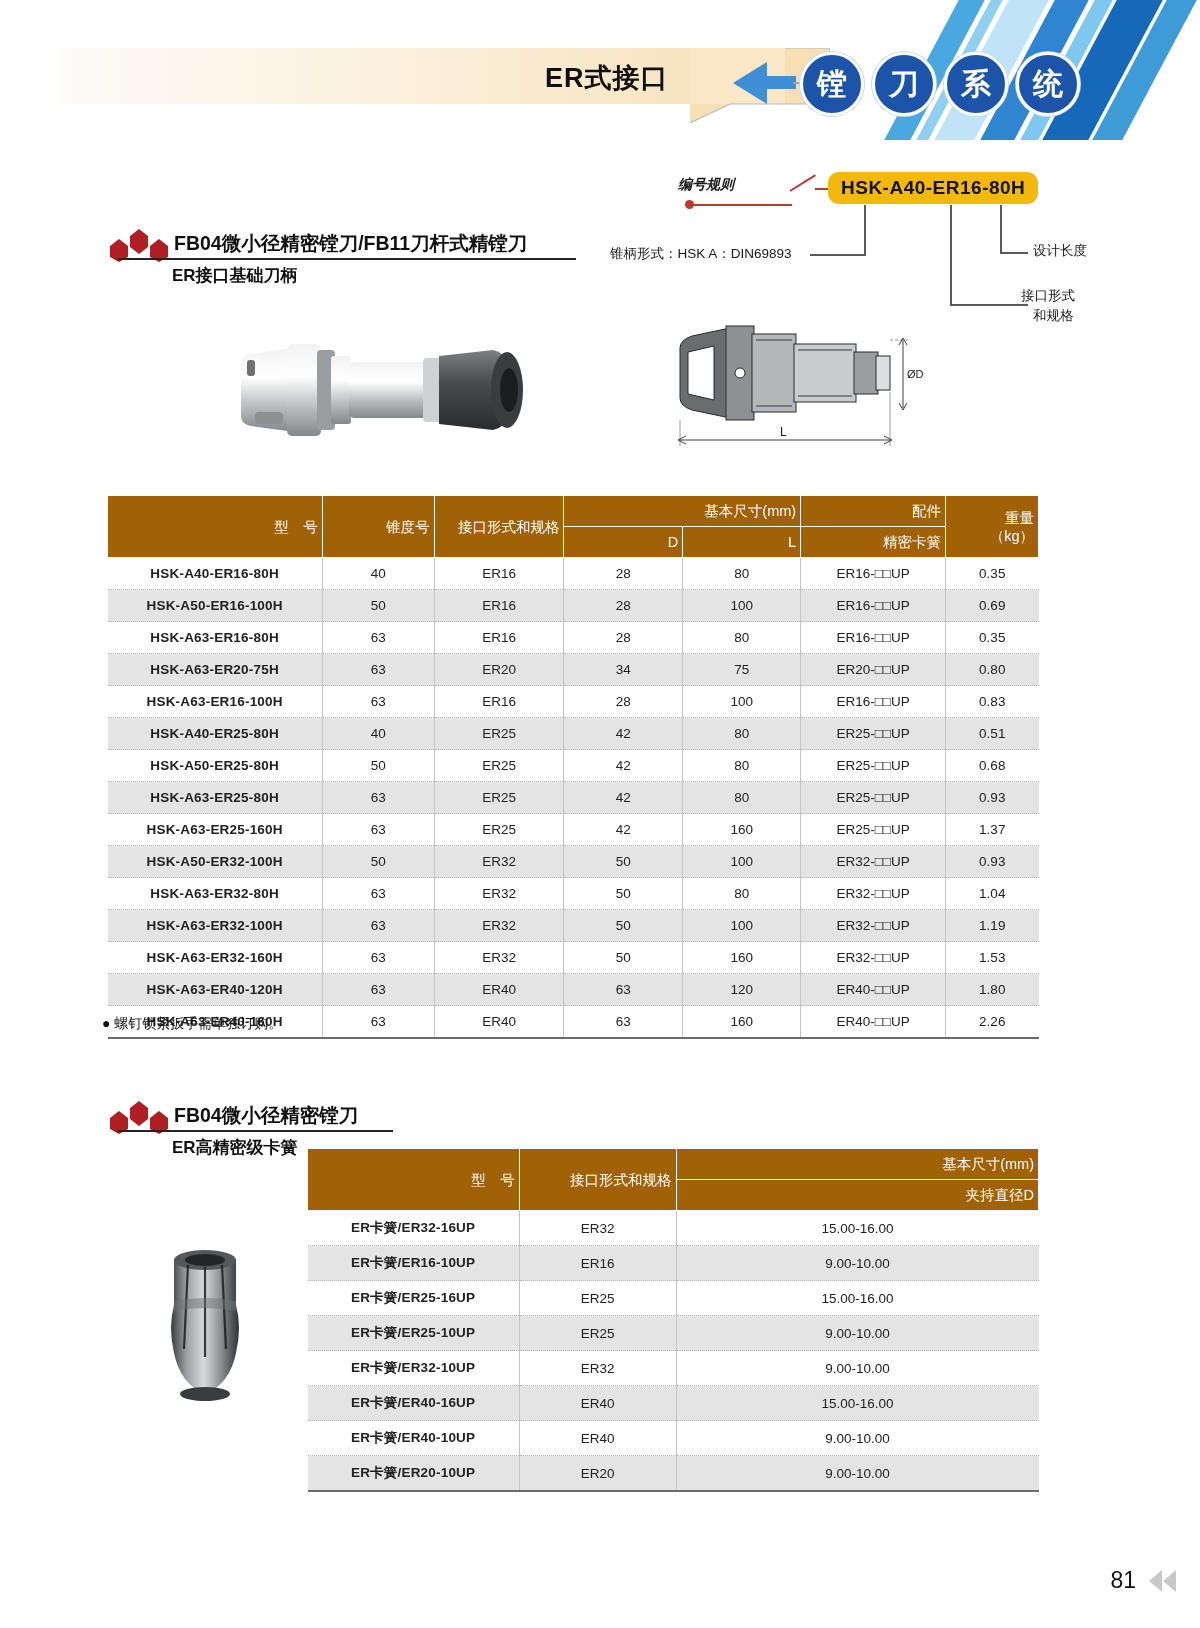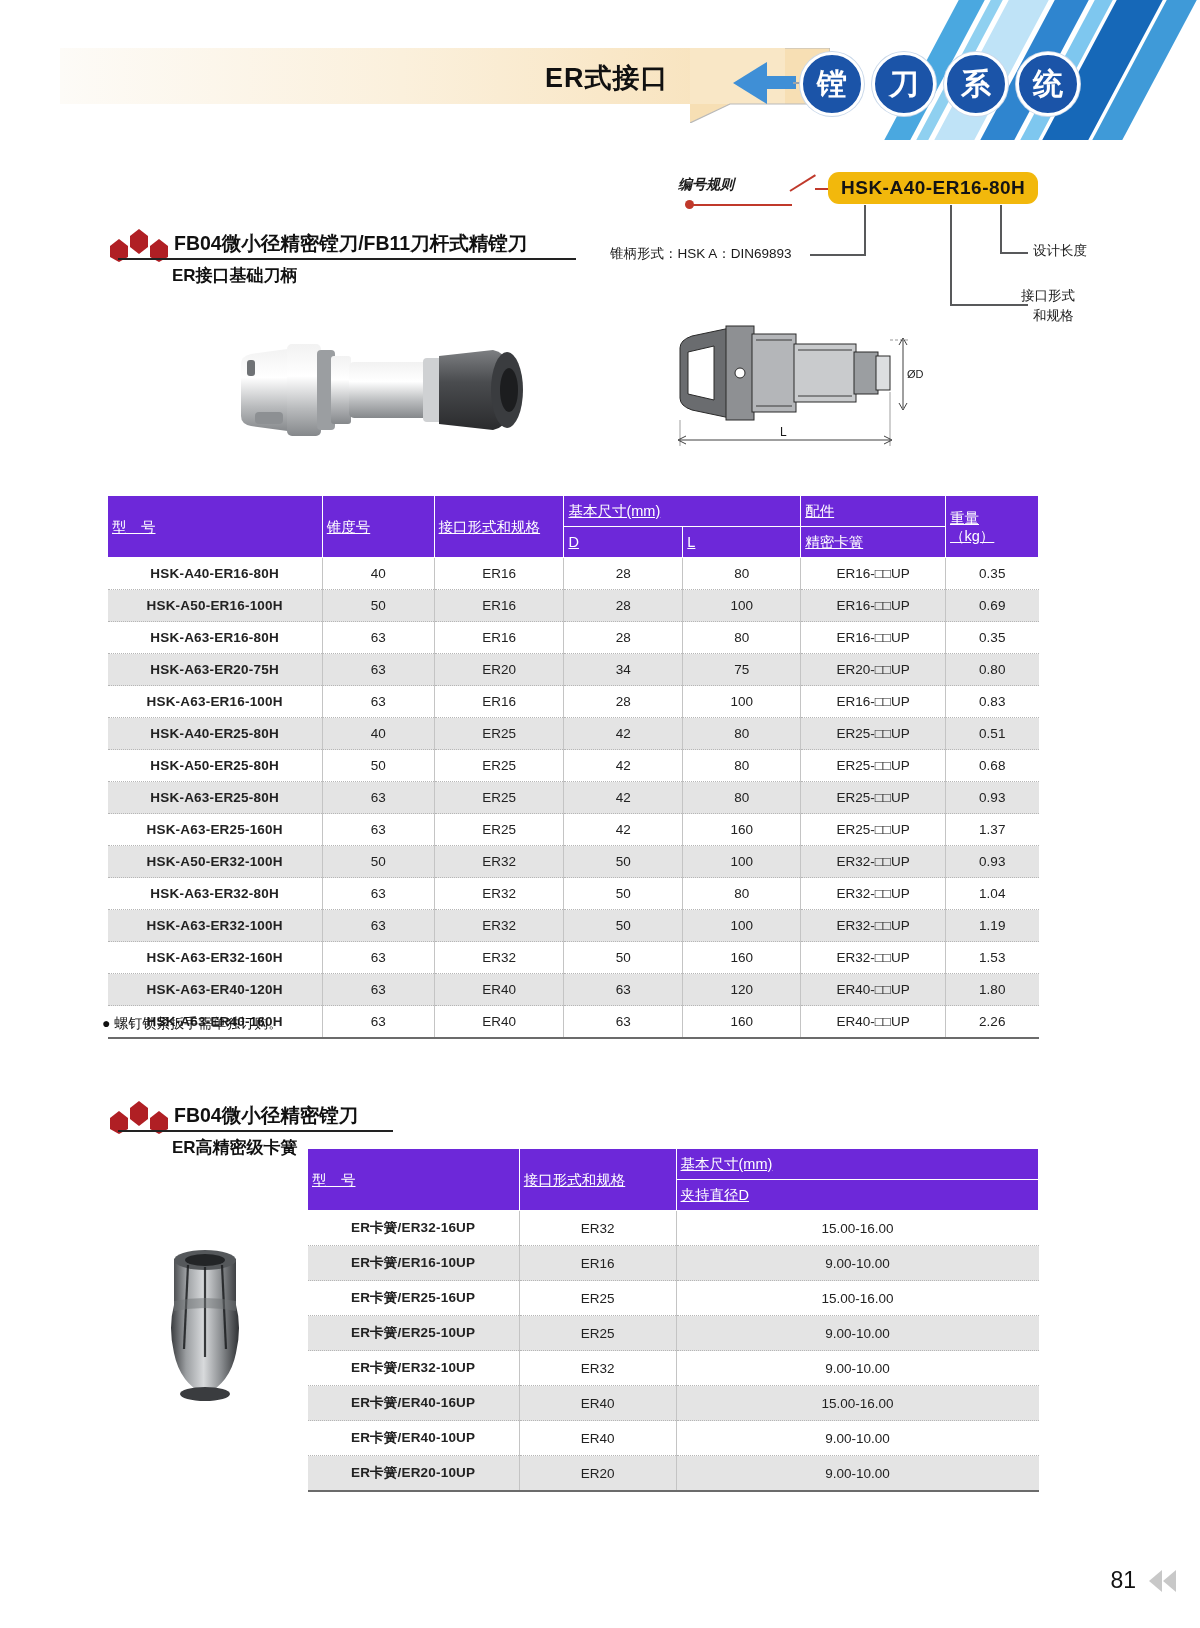--- a/index.html
+++ b/index.html
@@ -172,29 +172,28 @@
   
   .photo { position: absolute; }
 
   
   table.cat {
     position: absolute;
     border-collapse: collapse;
     font-size: 13.5px;
   }
   table.cat th {
-    background: #6d28d9;
+    background: #a16207;
     color: #ffffff;
     font-weight: normal;
     font-size: 14.5px;
     border: 1px solid #ffffff;
     padding: 6px 4px;
-    text-align: left;
+    text-align: right;
     line-height: 1.25;
-    text-decoration: underline;
   }
   table.cat td {
     border: none;
     border-bottom: 1px dotted #b6b6b6;
     border-right: 1px solid #c4c4c4;
     padding: 8px 4px;
     text-align: center;
     color: #222;
     height: 15px;
   }

